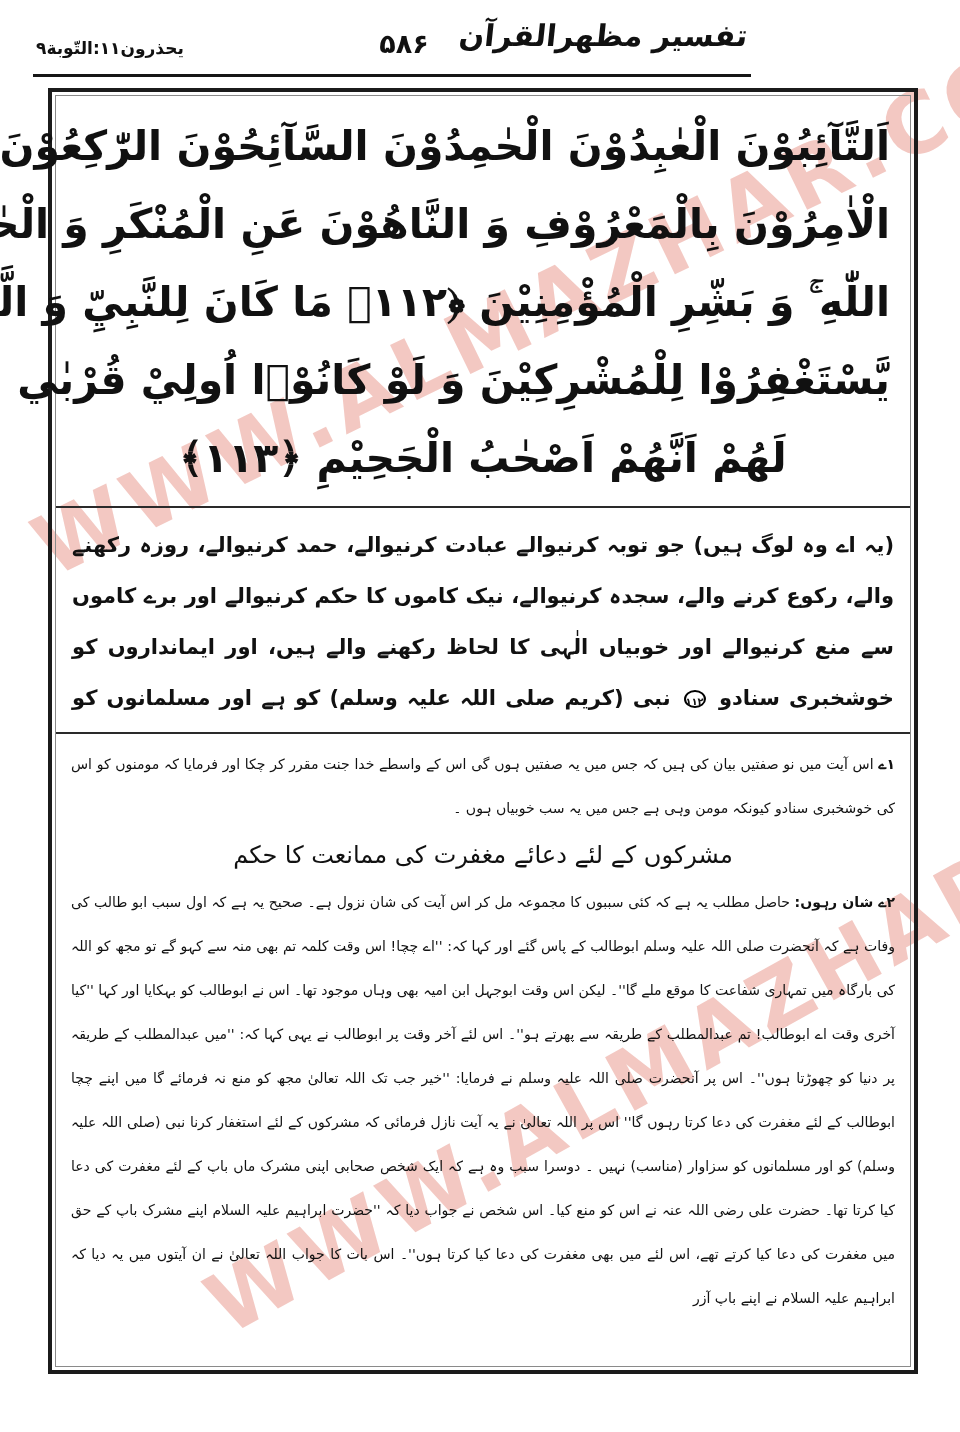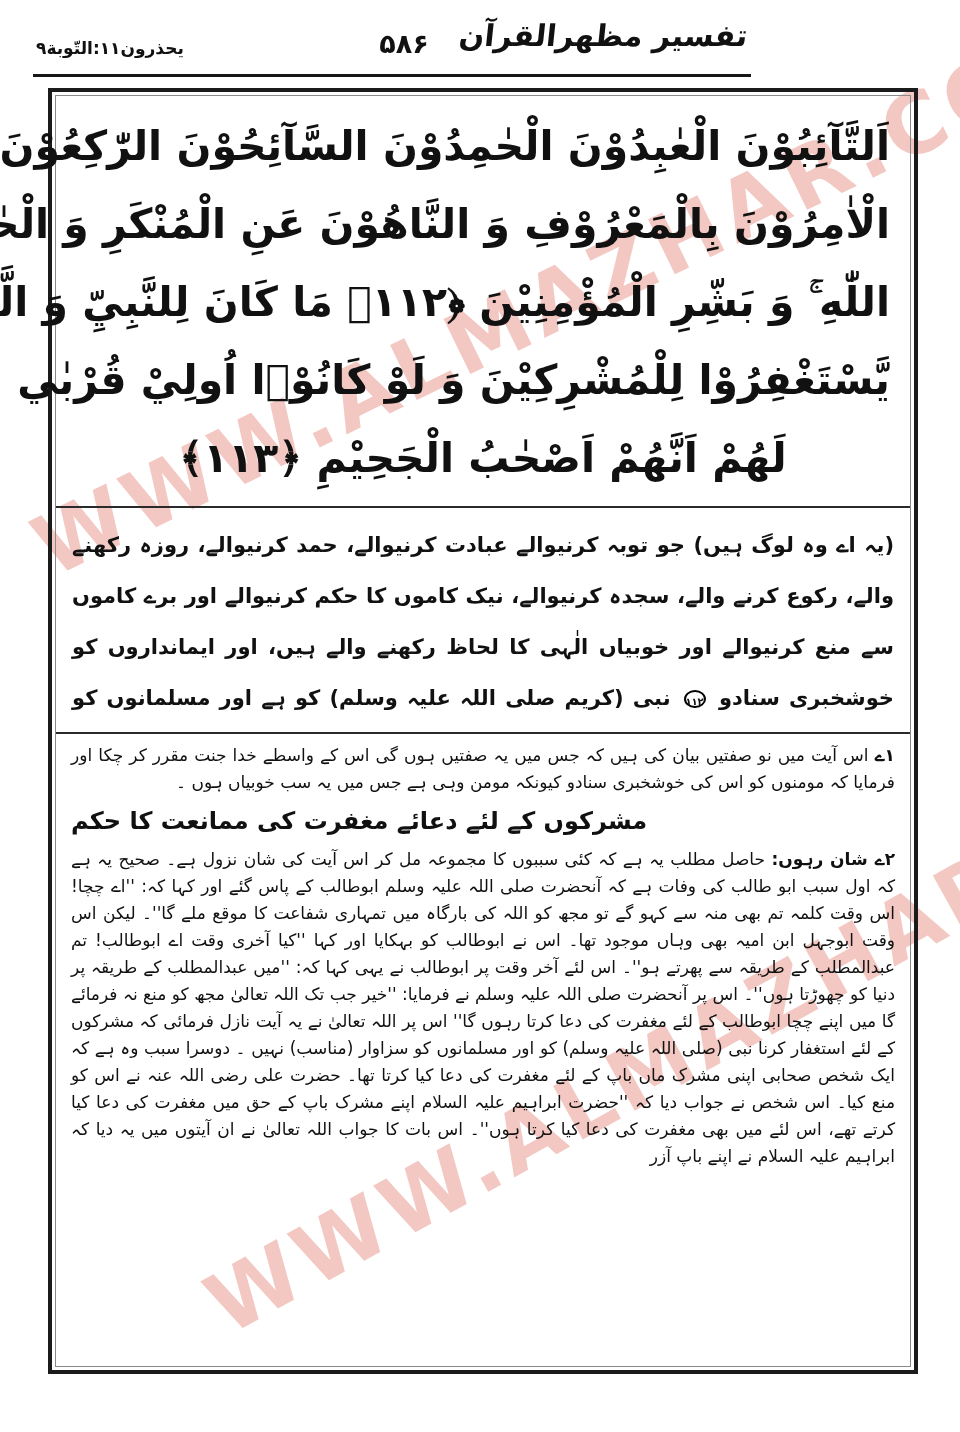--- a/index.html
+++ b/index.html
@@ -106,28 +106,28 @@
 
   
   .commentary-section {
     border-top:2px solid #2a2a2a;
     flex:1;
     padding:8px 15px 6px 15px;
     overflow:hidden;
   }
   .commentary-para {
     direction:rtl;
-    font-size:17px;
-    line-height:27px;
+    font-size:14px;
+    line-height:44px;
     text-align:justify;
   }
   .para-lead { font-weight:bold; }
   .section-heading {
-    text-align:left;
-    font-size:24px; font-weight:bold;
+    text-align:center;
+    font-size:24px; font-weight:normal;
     line-height:46px;
     margin:2px 0 2px 0;
   }
 </style>
 </head>
 <body>
 
 <div class="watermark wm-top">WWW.ALMAZHAR.COM</div>
 <div class="watermark wm-bottom">WWW.ALMAZHAR.COM</div>
 

